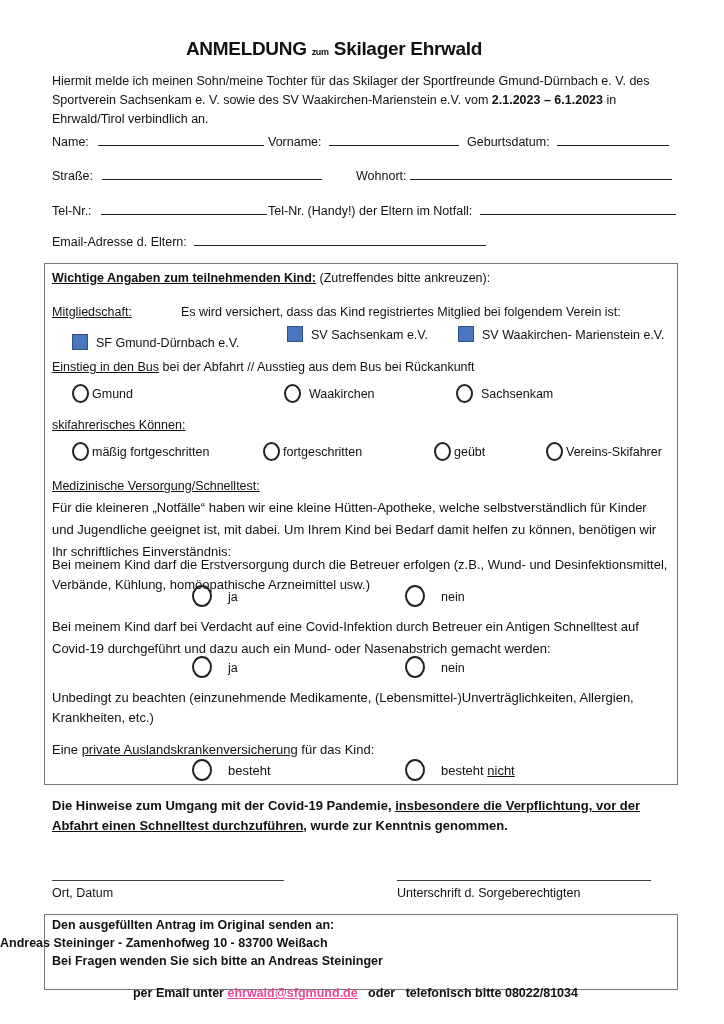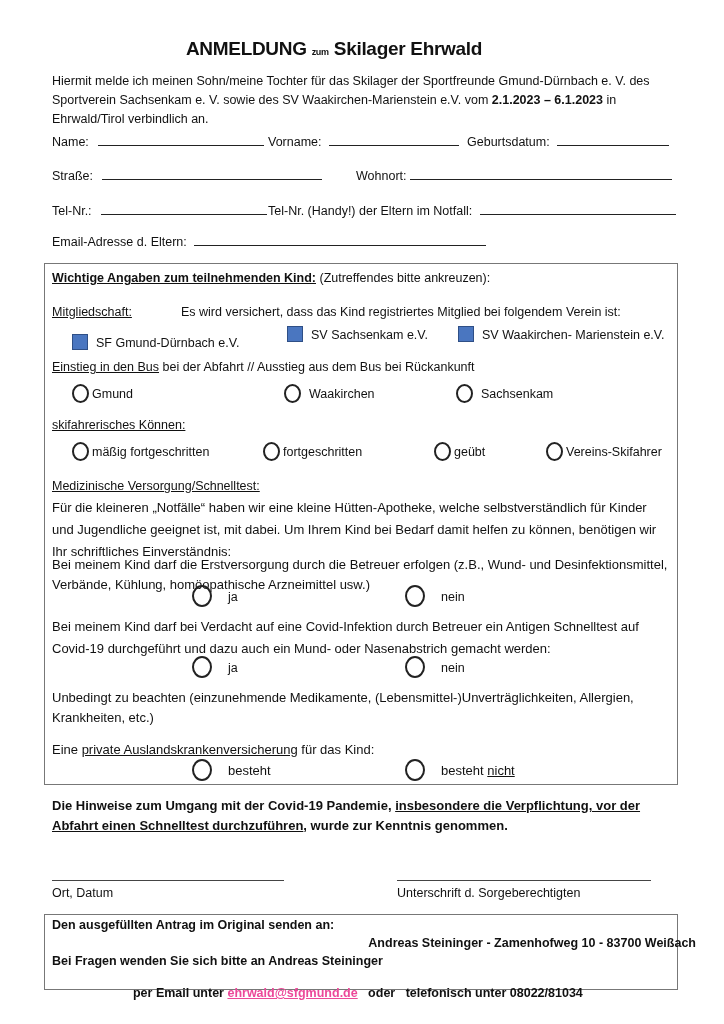--- a/index.html
+++ b/index.html
@@ -152,17 +152,17 @@
   <span>Die Hinweise zum Umgang mit der Covid-19 Pandemie, </span><span class="u">insbesondere die Verpflichtung, vor der Abfahrt einen Schnelltest durchzuführen</span><span>, wurde zur Kenntnis genommen.</span>
 </div>
 
 <div class="sigline" style="top:880px;left:52px;width:232px;"></div>
 <div class="abs" style="top:886px;left:52px;">Ort, Datum</div>
 <div class="sigline" style="top:880px;left:397px;width:254px;"></div>
 <div class="abs" style="top:886px;left:397px;">Unterschrift d. Sorgeberechtigten</div>
 
 <div class="box" style="top:914px;height:76px;left:44px;"></div>
 <div class="abs b" style="top:918px;left:52px;">Den ausgefüllten Antrag im Original senden an:</div>
-<div class="abs b" style="top:936px;left:0;width:696px;text-align:right;">Andreas Steininger - Zamenhofweg 10 - 83700 Weißach</div>
+<div class="abs b" style="top:936px;left:0;width:696px;text-align:left;">Andreas Steininger - Zamenhofweg 10 - 83700 Weißach</div>
 <div class="abs b" style="top:954px;left:52px;">Bei Fragen wenden Sie sich bitte an Andreas Steininger</div>
 <div class="abs b" style="top:972px;left:126px;white-space:pre;">
-  <span>per Email unter </span><a class="link" href="#">ehrwald@sfgmund.de</a><span>   oder   telefonisch unter </span><span>08022/81034</span>
+  <span>per Email unter </span><a class="link" href="#">ehrwald@sfgmund.de</a><span>   oder   telefonisch bitte </span><span>08022/81034</span>
 </div>
 
 </body></html>

